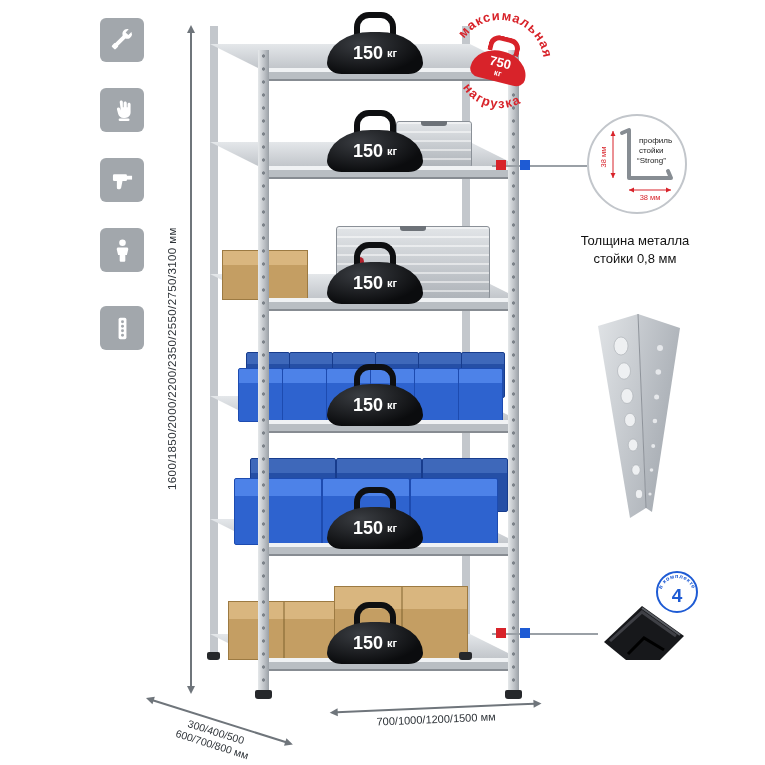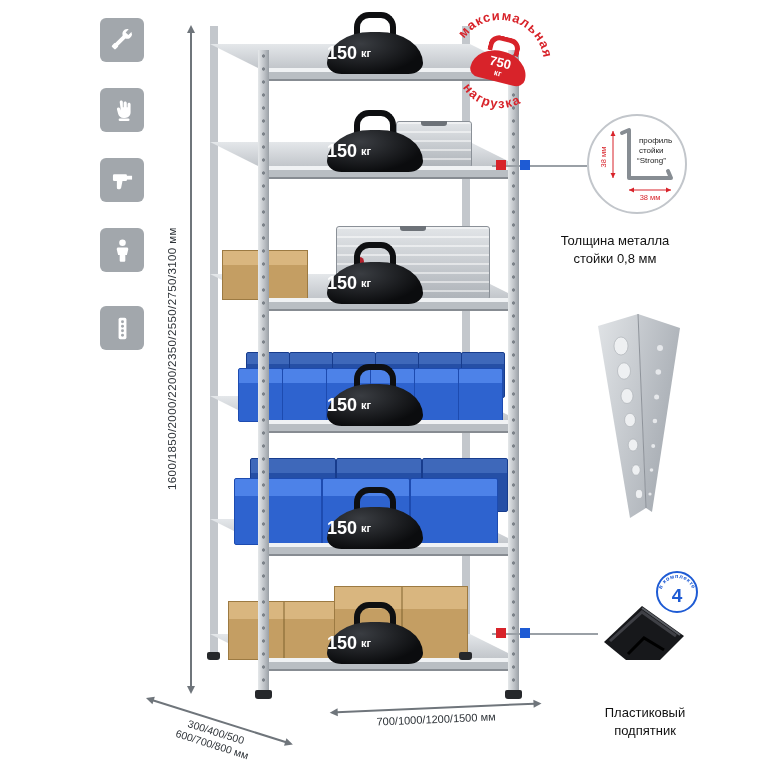--- a/index.html
+++ b/index.html
@@ -31,21 +31,21 @@
   .shelf-top{position:absolute;left:210px;width:308px;height:24px;z-index:10;
       background:linear-gradient(180deg,#e4e7ea,#c2c6cb);
       clip-path:polygon(0 0,84.4% 0,100% 100%,15.6% 100%);}
   .shelf-lip{position:absolute;left:258px;width:261px;height:11px;z-index:25;
       background:linear-gradient(180deg,#f0f2f4 0 35%,#b9bec3 35% 100%);border-bottom:2px solid #878c92;}
   .foot-pad{position:absolute;background:#26282b;border-radius:2px 2px 3px 3px;z-index:45;}
 
   
   .kb{position:absolute;display:flex;flex-direction:column;align-items:center;z-index:30;}
   .kb-handle{width:30px;height:17px;border:6px solid #0e0f11;border-bottom:none;border-radius:15px 15px 0 0;}
-  .kb-body{margin-top:-3px;width:96px;height:42px;color:#fff;display:flex;align-items:center;justify-content:flex-start;
+  .kb-body{margin-top:-3px;width:96px;height:42px;color:#fff;display:flex;align-items:center;justify-content:center;
       background:radial-gradient(ellipse at 35% 28%,#3a3d42,#0b0c0e 72%);
       border-radius:48px 48px 16px 16px / 34px 34px 12px 12px;}
   .kb-body .val{font-size:18px;font-weight:bold;}
   .kb-body .unit{font-size:11px;font-weight:bold;margin-left:4px;}
 
   
   .kb-sm{position:absolute;left:50%;top:34px;transform:translateX(-50%);display:flex;flex-direction:column;align-items:center;}
   .kb-sm-handle{width:22px;height:12px;border:5px solid #d8232a;border-bottom:none;border-radius:11px 11px 0 0;}
   .kb-sm-body{margin-top:-2px;width:56px;height:31px;background:#d8232a;color:#fff;text-align:center;
       border-radius:28px 28px 10px 10px / 22px 22px 8px 8px;display:flex;flex-direction:column;align-items:center;justify-content:center;}
@@ -278,21 +278,21 @@
       <line x1="40" y1="74" x2="82" y2="74" stroke="#d8232a" stroke-width="1"></line>
       <path d="M40,74 l5,-2.5 v5 z" fill="#d8232a"></path>
       <path d="M82,74 l-5,-2.5 v5 z" fill="#d8232a"></path>
       <text x="61" y="84" font-size="7.5" fill="#d8232a" text-anchor="middle">38 мм</text>
 
       <text x="50" y="27" font-size="8" fill="#222">профиль</text>
       <text x="50" y="37" font-size="8" fill="#222">стойки</text>
       <text x="48" y="47" font-size="8" fill="#222">“Strong”</text>
     </svg>
   </div>
-  <div class="caption" style="left:543px;top:232px;width:144px">
+  <div class="caption" style="left:563px;top:232px;width:144px">
     <div>Толщина металла</div>
     <div>стойки 0,8 мм</div>
   </div>
 
   <div class="abs" style="left:588px;top:312px;z-index:55">
     <svg viewBox="0 0 104 210" width="104" height="210">
       <defs>
         <linearGradient id="gL" x1="0" y1="0" x2="1" y2="1">
           <stop offset="0" stop-color="#e0e3e6"></stop>
             <stop offset="1" stop-color="#b2b7bd"></stop>
@@ -339,24 +339,20 @@
       <defs>
           <path id="badgeArc" d="M 6 24 A 16 16 0 0 1 38 24"></path>
         </defs>
       <circle cx="22" cy="22" r="20" fill="#fff" stroke="#1e5bd4" stroke-width="2"></circle>
       <text font-size="5.6" font-weight="bold" fill="#1e5bd4" letter-spacing="0.6">
         <textPath href="#badgeArc" startOffset="50%" text-anchor="middle">в комплекте</textPath>
       </text>
       <text x="22" y="32" font-size="19" font-weight="bold" fill="#1e5bd4" text-anchor="middle">4</text>
     </svg>
   </div>
-  <div class="caption" style="left:583px;top:704px;width:124px">
-    <div>Пластиковый</div>
-    <div>подпятник</div>
-  </div>
 
   <div class="dim-w">
     <div class="line"></div>
     <div class="arr arr-l" style="left:0;top:4px"></div>
     <div class="arr arr-r" style="right:0;top:4px"></div>
     <div class="label">700/1000/1200/1500 мм</div>
   </div>
   <div class="dim-d">
     <div class="line"></div>
     <div class="arr arr-l" style="left:-2px;top:3px"></div>

